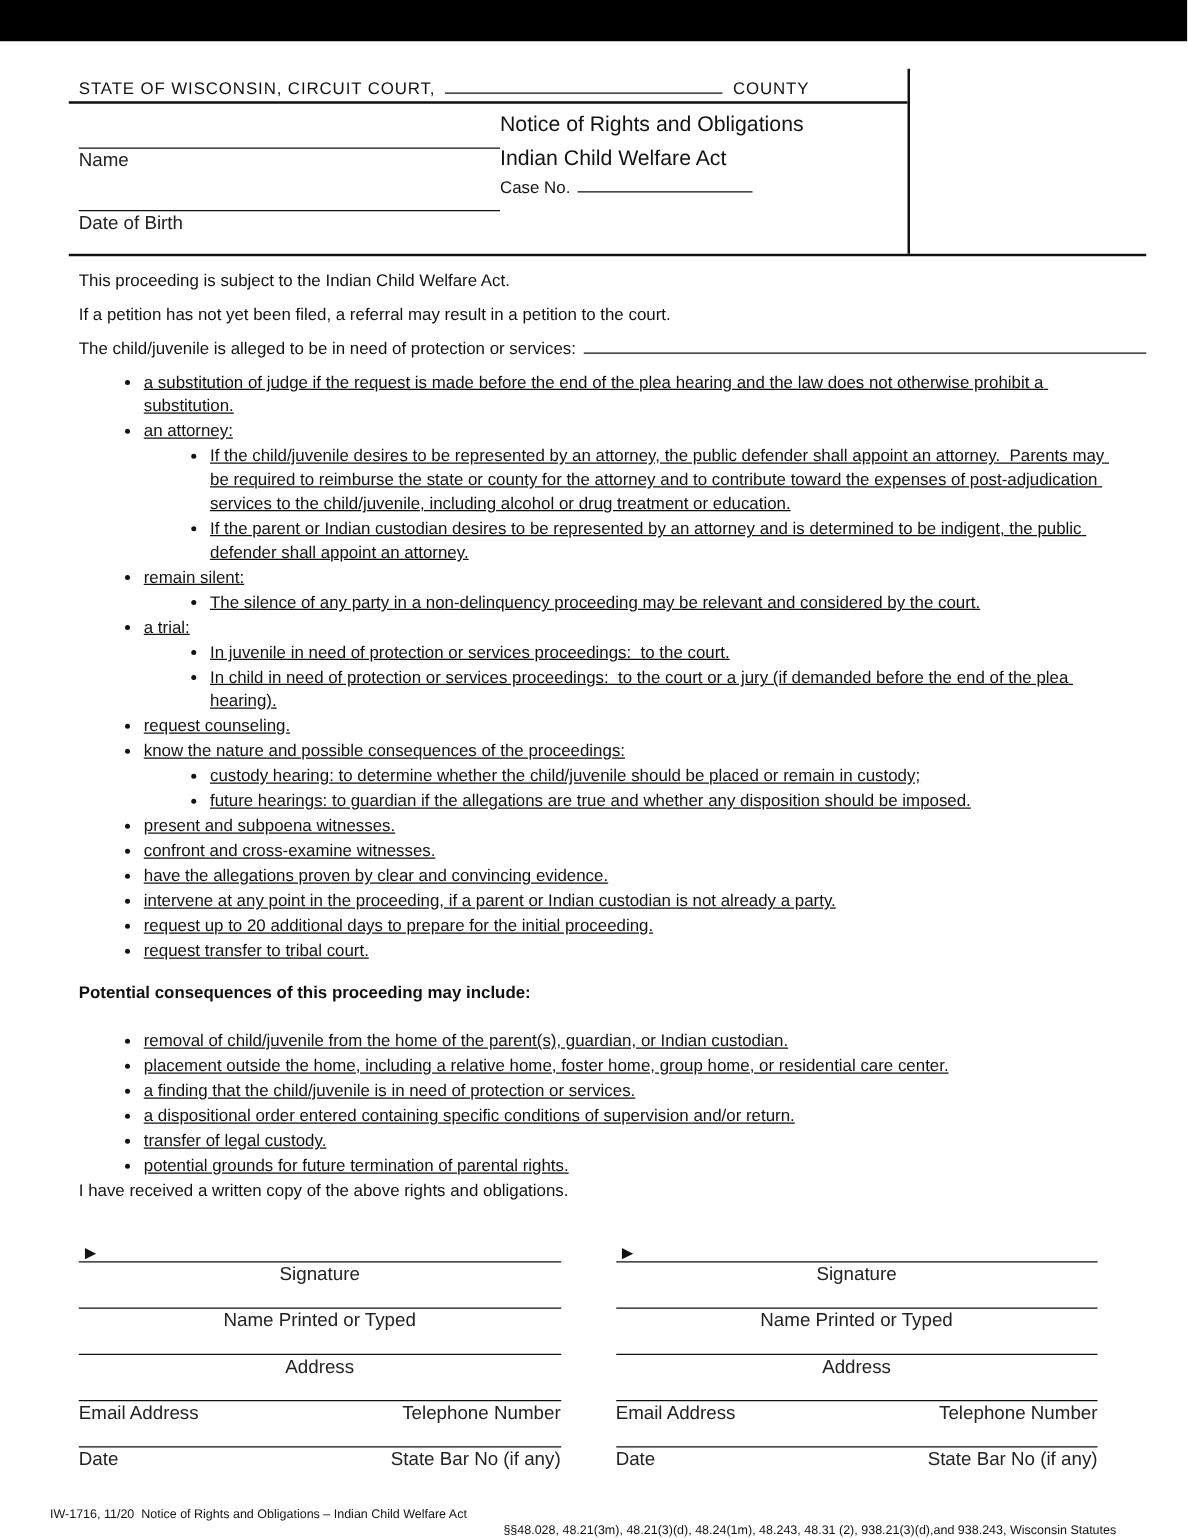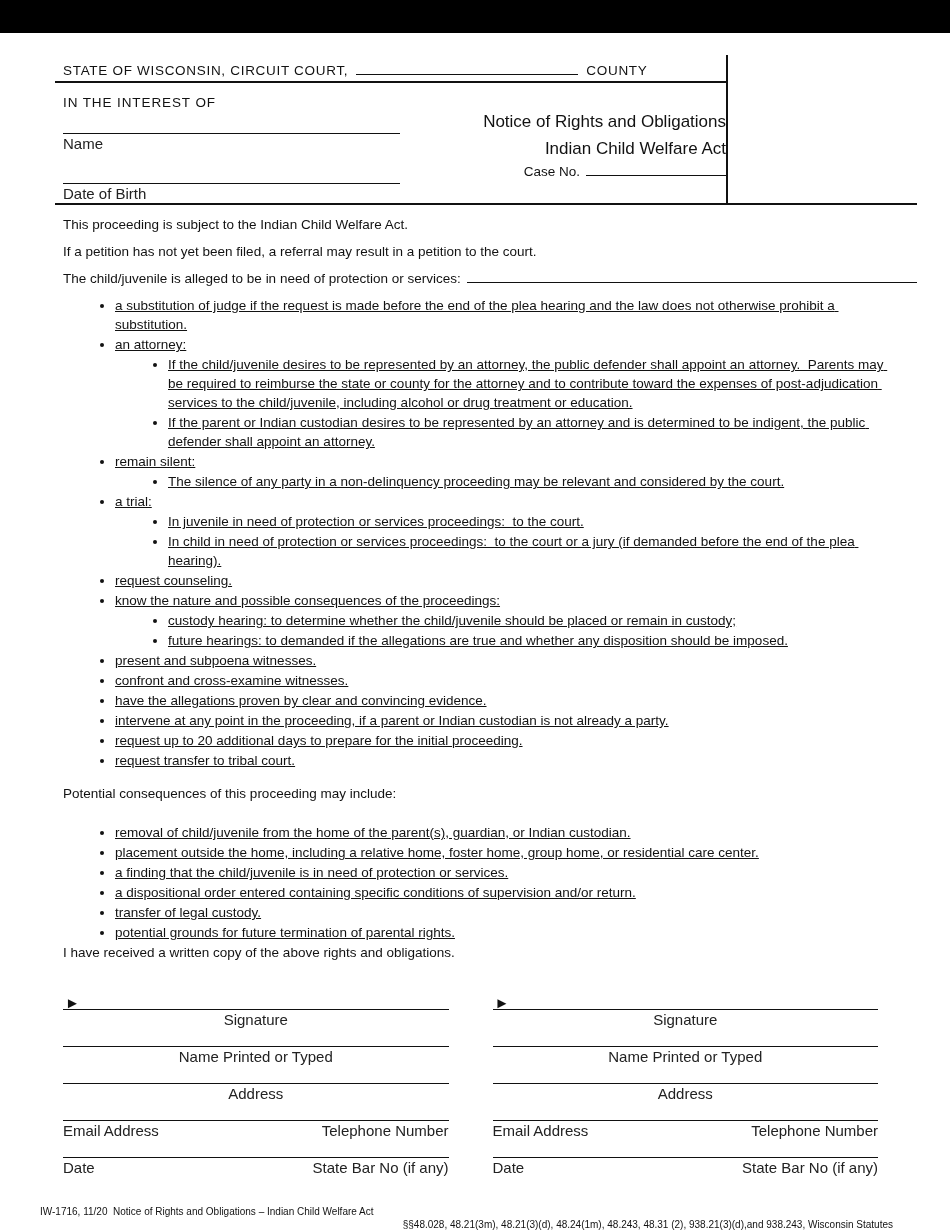--- a/index.html
+++ b/index.html
@@ -51,21 +51,21 @@
   .header-cols { display: flex; min-height: 120px; }
   .interest-col { width: 345px; padding: 12px 0 0 8px; }
   .interest-title { font-size: 13.5px; letter-spacing: 0.9px; }
   .field-line {
     border-bottom: 1.5px solid #111;
     width: 337px;
   }
   .fl-1 { margin-top: 23px; }
   .fl-2 { margin-top: 31px; }
   .small-label { font-size: 15px; color: #222; padding-top: 1px; }
-  .title-col { flex: 1; text-align: right; padding-top: 25px; }
+  .title-col { flex: 1; text-align: left; padding-top: 3px; }
   .doc-title { font-size: 17px; line-height: 27px; }
   .case-row { font-size: 13.5px; }
   .case-blank { width: 140px; margin-left: 6px; height: 14px; }
 
   
   .body {
     margin: 10px 33px 0 63px;
     font-size: 13.5px;
     line-height: 19px;
   }
@@ -137,21 +137,20 @@
 
   <div class="header-wrap">
     <div class="header-left">
       <div class="court-row">
         <span class="keep">STATE OF WISCONSIN, CIRCUIT COURT,</span>
         <span class="blank county-blank"></span>
         <span class="keep">COUNTY</span>
       </div>
       <div class="header-cols">
         <div class="interest-col">
-          <div class="interest-title">IN THE INTEREST OF</div>
           <div class="field-line fl-1"></div>
           <div class="small-label">Name</div>
           <div class="field-line fl-2"></div>
           <div class="small-label">Date of Birth</div>
         </div>
         <div class="title-col">
           <div class="doc-title">Notice of Rights and Obligations</div>
           <div class="doc-title">Indian Child Welfare Act</div>
           <div class="case-row">
             <span>Case No.</span><span class="blank case-blank"></span>
@@ -186,32 +185,32 @@
       <li><span class="keep">a trial:</span>
         <ul class="l2">
           <li><span class="keep">In juvenile in need of protection or services proceedings:  to the court.</span></li>
           <li><span class="keep">In child in need of protection or services proceedings:  to the court or a jury (if demanded before the end of the plea hearing).</span></li>
         </ul>
       </li>
       <li><span class="keep">request counseling.</span></li>
       <li><span class="keep">know the nature and possible consequences of the proceedings:</span>
         <ul class="l2">
           <li><span class="keep">custody hearing: to determine whether the child/juvenile should be placed or remain in custody;</span></li>
-          <li><span class="keep">future hearings: to demanded if the allegations are true and whether any disposition should be imposed.</span></li>
+          <li><span class="keep">future hearings: to guardian if the allegations are true and whether any disposition should be imposed.</span></li>
         </ul>
       </li>
       <li><span class="keep">present and subpoena witnesses.</span></li>
       <li><span class="keep">confront and cross-examine witnesses.</span></li>
       <li><span class="keep">have the allegations proven by clear and convincing evidence.</span></li>
       <li><span class="keep">intervene at any point in the proceeding, if a parent or Indian custodian is not already a party.</span></li>
       <li><span class="keep">request up to 20 additional days to prepare for the initial proceeding.</span></li>
       <li><span class="keep">request transfer to tribal court.</span></li>
     </ul>
 
-    <div class="para section-gap" style="margin-bottom:20px;">Potential consequences of this proceeding may include:</div>
+    <div class="para section-gap" style="margin-bottom:20px;font-weight:bold;">Potential consequences of this proceeding may include:</div>
     <ul class="l1">
       <li><span class="keep">removal of child/juvenile from the home of the parent(s), guardian, or Indian custodian.</span></li>
       <li><span class="keep">placement outside the home, including a relative home, foster home, group home, or residential care center.</span></li>
       <li><span class="keep">a finding that the child/juvenile is in need of protection or services.</span></li>
       <li><span class="keep">a dispositional order entered containing specific conditions of supervision and/or return.</span></li>
       <li><span class="keep">transfer of legal custody.</span></li>
       <li><span class="keep">potential grounds for future termination of parental rights.</span></li>
     </ul>
     <div>I have received a written copy of the above rights and obligations.</div>
   </div>

